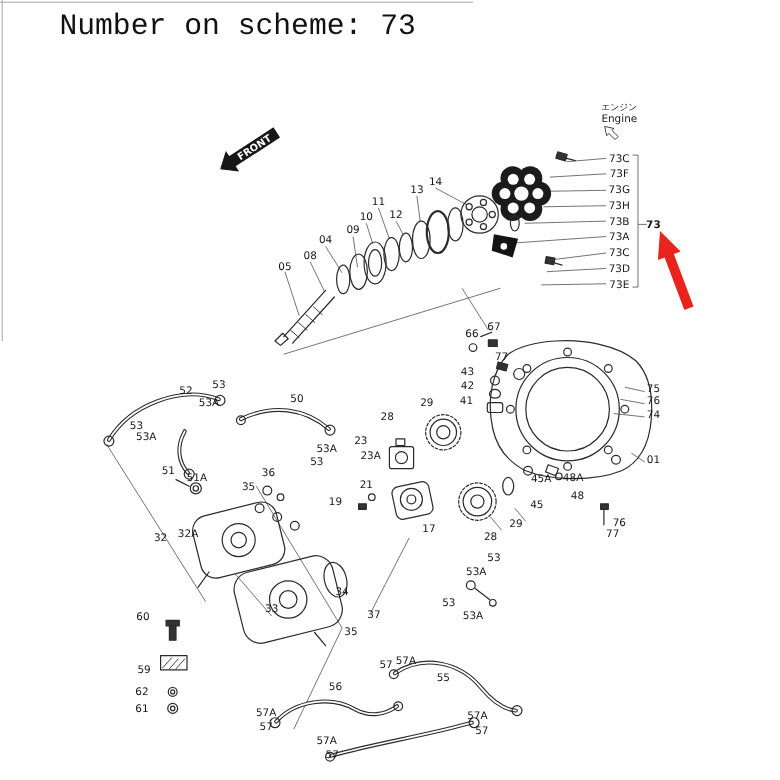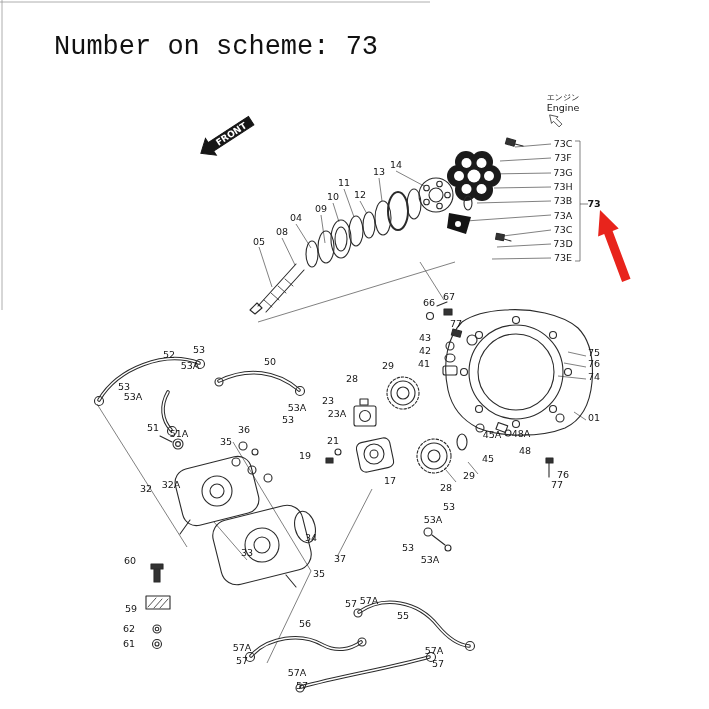--- a/index.html
+++ b/index.html
@@ -1,21 +1,21 @@
 <!DOCTYPE html>
 <html><head>
 <meta charset="utf-8">
 <style>
   html,body{margin:0;padding:0;background:#fff;}
   .page{
     position:relative;width:709px;height:709px;background:#ffffff;
     overflow:hidden;font-family:"DejaVu Sans",sans-serif;
   }
   .title{
-    position:absolute;left:54px;top:32px;
+    position:absolute;left:54px;top:10px;
     font-family:"Liberation Mono",monospace;
     font-size:27px;color:#111;white-space:pre;
   }
   svg{position:absolute;left:0;top:0;}
   .art{stroke:#2b2b2b;fill:none;stroke-width:1.1;stroke-linecap:round;stroke-linejoin:round;}
   .thin{stroke-width:0.8;}
   .lead{stroke:#4a4a4a;fill:none;stroke-width:0.7;}
   .tube{stroke:#2b2b2b;fill:none;stroke-width:3.6;stroke-linecap:round;}
   .tubecore{stroke:#ffffff;fill:none;stroke-width:1.6;stroke-linecap:round;}
   .plabel{font-family:"DejaVu Sans",sans-serif;font-size:9.5px;fill:#161616;text-anchor:middle;}

